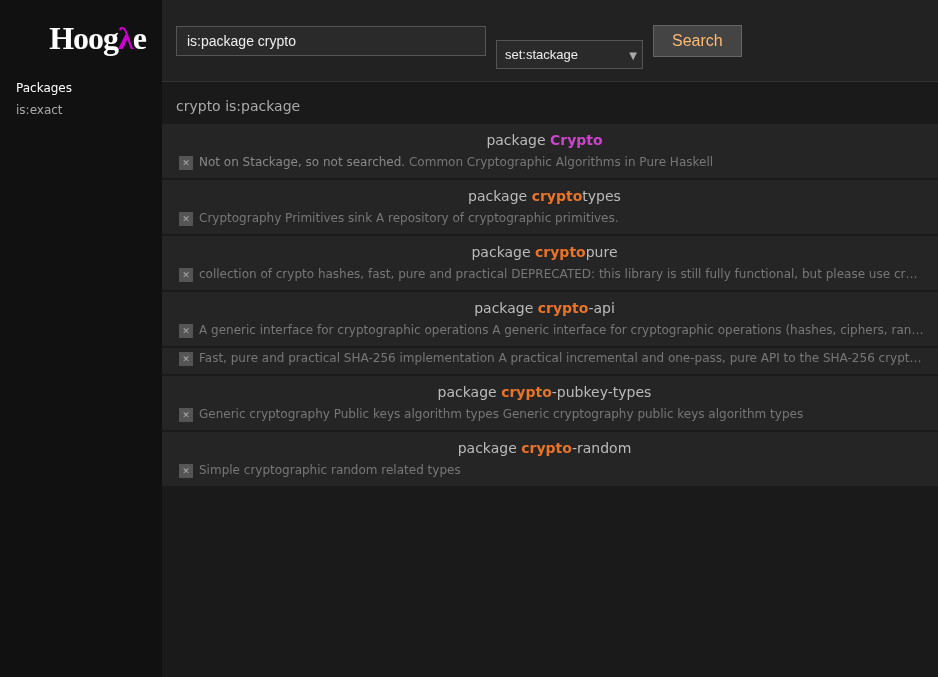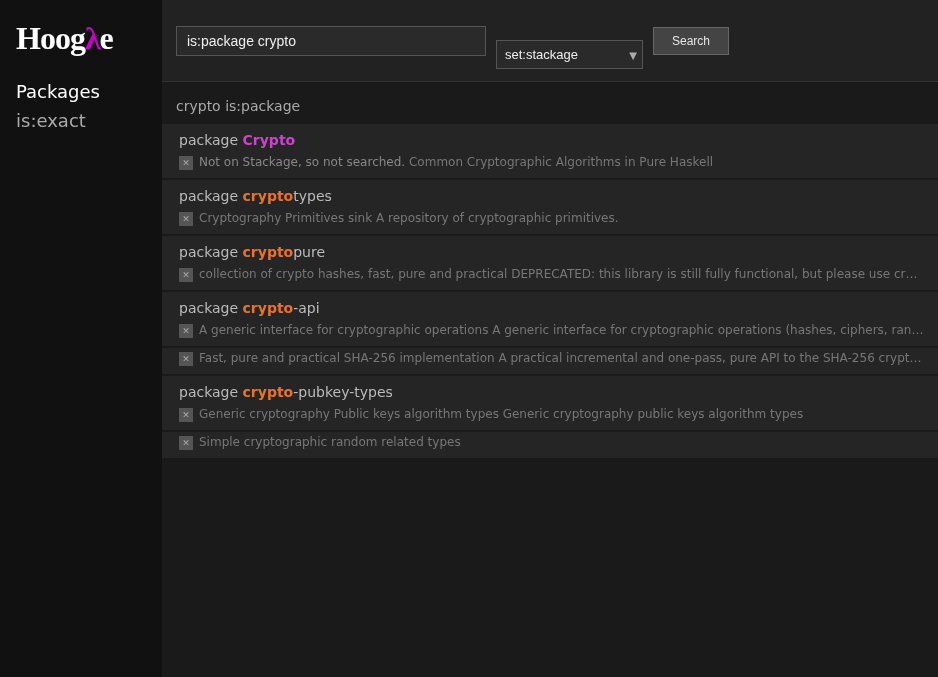--- a/index.html
+++ b/index.html
@@ -12,21 +12,21 @@
       height: 677px;
       overflow: hidden;
     }
     #sidebar {
       width: 162px;
       min-width: 162px;
       background-color: #111;
       padding: 10px 0;
       display: flex;
       flex-direction: column;
-      align-items: flex-start;
+      align-items: flex-end;
     }
     #logo {
       padding: 10px 16px 20px 16px;
     }
     .logo-text {
       font-size: 32px;
       font-weight: bold;
       color: #fff;
       font-family: Georgia, serif;
       letter-spacing: -1px;
@@ -34,21 +34,21 @@
     .logo-text .logo-hoog { color: #fff; }
     .logo-text .logo-lambda { color: #cc00cc; }
     .logo-text .logo-e { color: #fff; }
     #sidebar-nav {
       width: 100%;
     }
     .sidebar-item {
       padding: 4px 16px;
       color: #aaa;
       cursor: pointer;
-      font-size: 18px;
+      font-size: 12px;
     }
     .sidebar-item.active {
       color: #fff;
     }
     #main {
       flex: 1;
       display: flex;
       flex-direction: column;
       overflow: hidden;
     }
@@ -91,24 +91,24 @@
       position: absolute;
       right: 6px;
       top: 50%;
       transform: translateY(-50%);
       color: #aaa;
       font-size: 10px;
       pointer-events: none;
     }
     #search-button {
       background-color: #444;
-      color: #e5e5e5;
+      color: #fdba74;
       border: 1px solid #666;
       padding: 6px 18px;
-      font-size: 12px;
+      font-size: 16px;
       cursor: pointer;
     }
     #content {
       flex: 1;
       overflow-y: auto;
       padding: 10px 0;
     }
     #breadcrumb {
       padding: 6px 14px 10px 14px;
       color: #aaa;
@@ -117,20 +117,21 @@
     .result-item {
       background-color: #252525;
       margin: 0 0 2px 0;
       padding: 0;
       border-left: 3px solid transparent;
     }
     .result-header {
       padding: 8px 28px 4px 14px;
       font-size: 14px;
       color: #bbb;
+      text-align: center;
     }
     .result-header .package-keyword {
       color: #bbb;
     }
     .result-header .package-name-orange {
       color: #e8732a;
       font-weight: bold;
     }
     .result-desc-row {
       display: flex;
@@ -244,20 +245,23 @@
       <div class="result-header">
         <span class="package-keyword">package </span><span class="package-name-orange">crypto</span><span class="package-keyword">-pubkey-types</span>
       </div>
       <div class="result-desc-row">
         <span class="desc-icon">✕</span>
         <span class="desc-text">Generic cryptography Public keys algorithm types Generic cryptography public keys algorithm types</span>
       </div>
     </div>
 
     <div class="result-item">
+      <div class="result-header">
+        <span class="package-keyword">package </span><span class="package-name-orange">crypto</span><span class="package-keyword">-random</span>
+      </div>
       <div class="result-desc-row">
         <span class="desc-icon">✕</span>
         <span class="desc-text">Simple cryptographic random related types</span>
       </div>
     </div>
 
 
   </div>
 </div>
 

